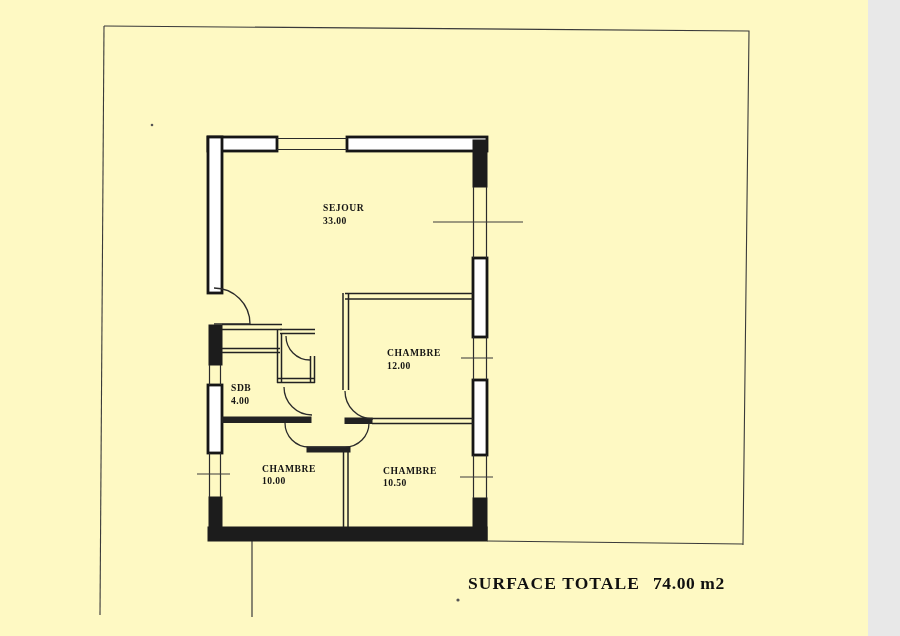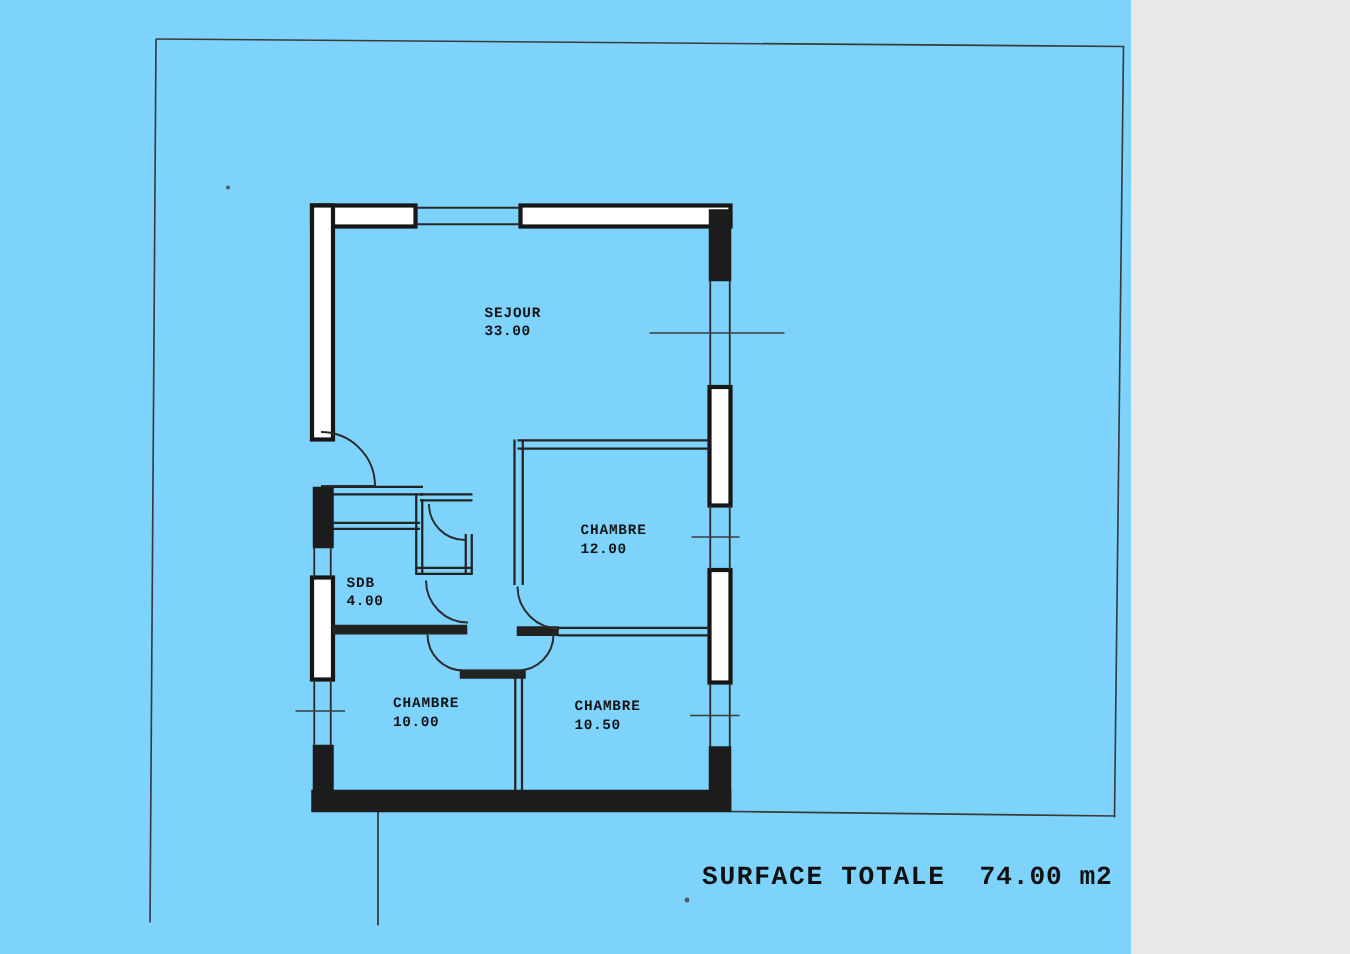--- a/index.html
+++ b/index.html
@@ -1,21 +1,21 @@
 <!DOCTYPE html>
 <html><head>
 <meta charset="utf-8">
 <style>
   html,body{margin:0;padding:0;background:#e8e8e8;}
   .canvas{
     position:relative;
-    width:754px;height:636px;
-    background:#7dd3fc;
+    width:868px;height:636px;
+    background:#fef9c3;
     overflow:hidden;
-    font-family:Liberation Mono, monospace;
+    font-family:Liberation Serif, serif;
   }
   svg{display:block;position:absolute;left:0;top:0;}
   
   .wall-hollow{fill:#ffffff;stroke:#161616;stroke-width:2.8;}
   .wall-solid{fill:#1c1c1c;stroke:#1c1c1c;stroke-width:1;}
   .win{stroke:#2b2b2b;stroke-width:1.2;fill:none;}
   .partition{stroke:#222222;stroke-width:1.5;fill:none;}
   .partition-thick{fill:#222222;stroke:#222222;stroke-width:1;}
   .door{stroke:#2b2b2b;stroke-width:1.3;fill:none;}
   .dim{stroke:#3c3c3c;stroke-width:1.05;fill:none;}

